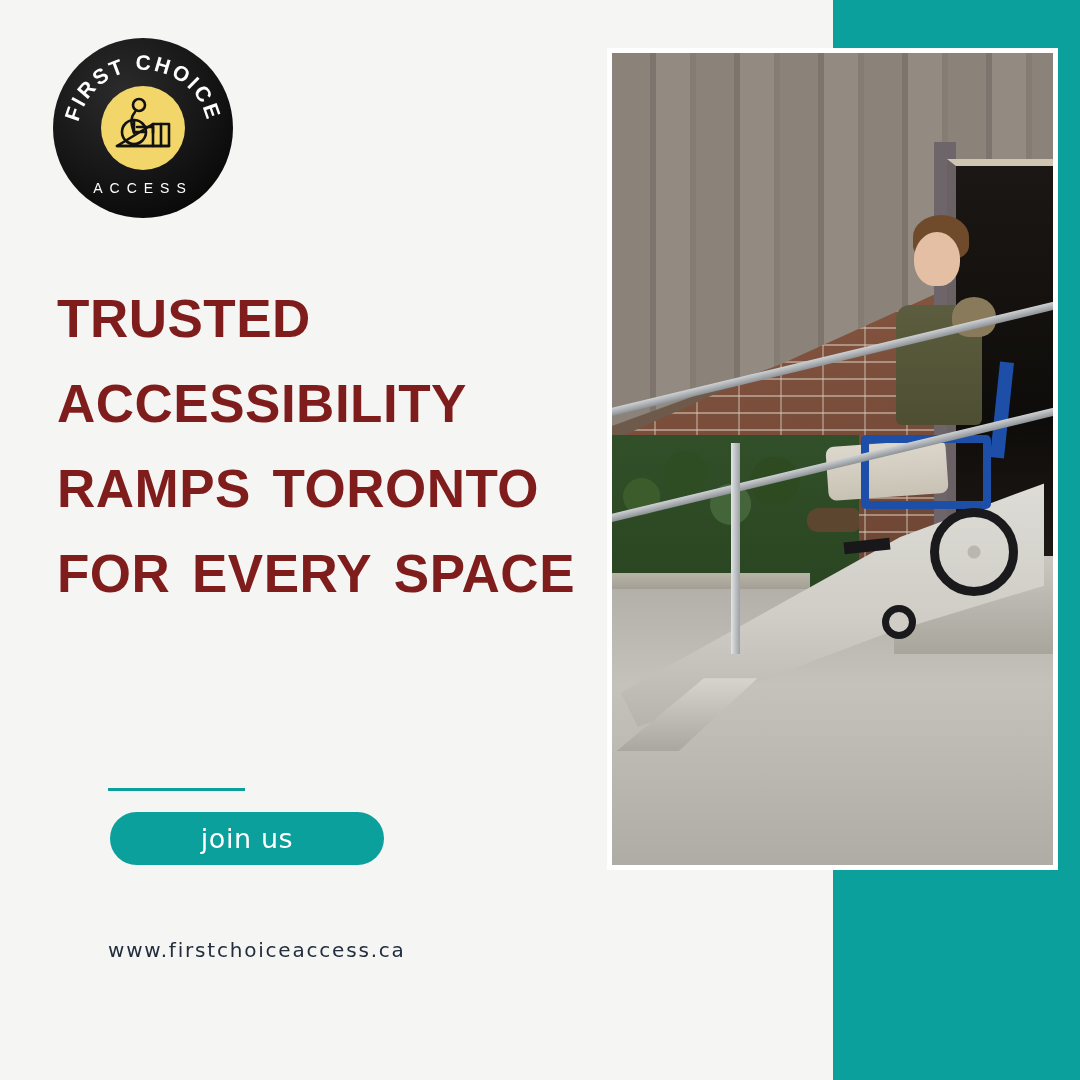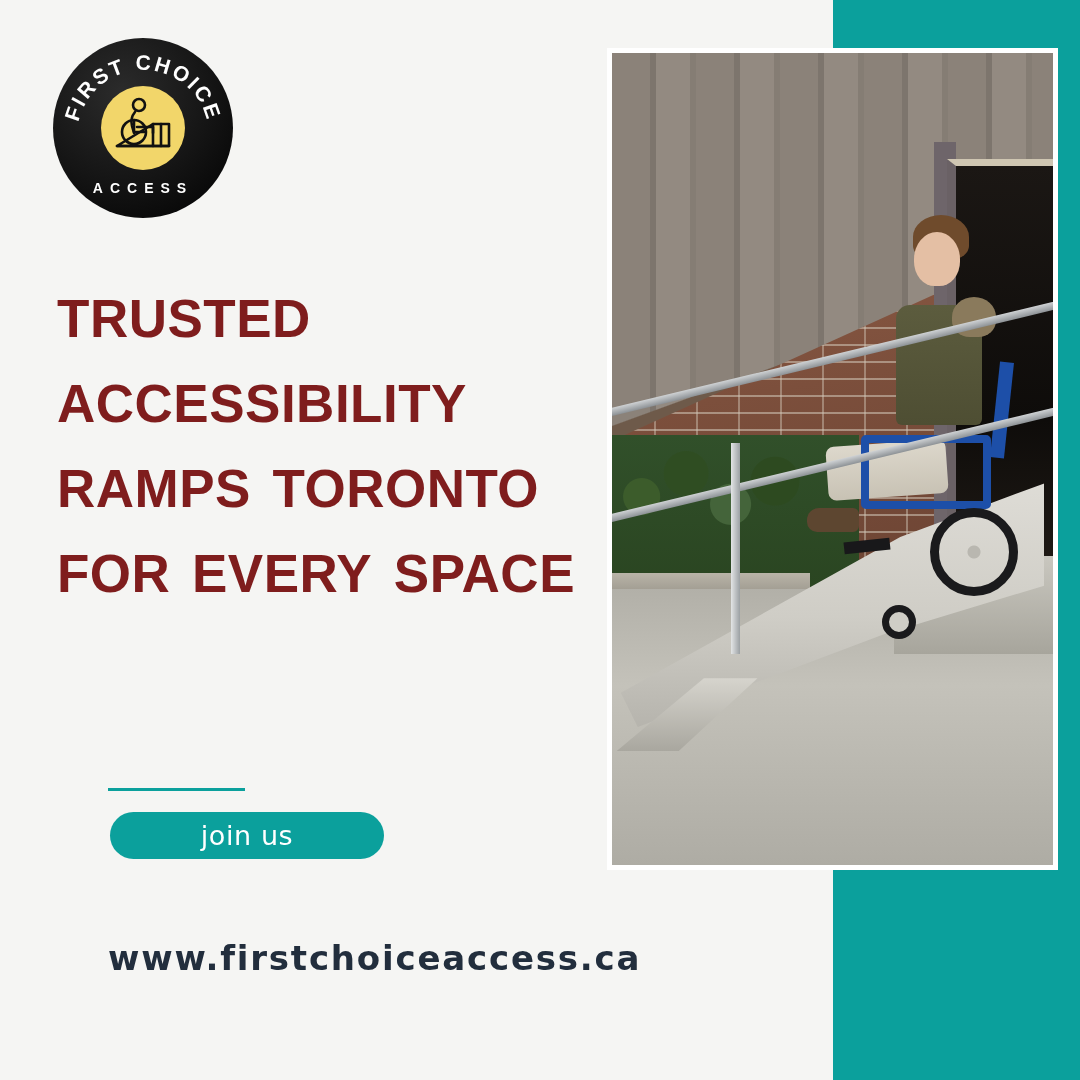--- a/index.html
+++ b/index.html
@@ -226,21 +226,21 @@
     font-family:"Liberation Sans", sans-serif;
     font-size:21px;
     font-weight:bold;
     letter-spacing:2.6px;
   }
   .logo-bottom {
     position:absolute; left:0; right:0; bottom:22px;
     text-align:center;
     color:#ffffff;
     font-size:14px;
-    font-weight:bold;
+    font-weight:normal;
     letter-spacing:7px;
   }
   .logo-icon { position:absolute; left:50%; top:50%; margin:-32px 0 0 -34px; }
 
   
   .headline {
     position:absolute; left:57px; top:268px;
     width:530px;
     color:#7f1d1d;
     font-family:"Liberation Sans Narrow","Liberation Sans", sans-serif;
@@ -254,38 +254,38 @@
   .headline::first-letter { font-size:76px; }
 
   
   .divider {
     position:absolute; left:108px; top:788px;
     width:137px; height:3px;
     background:#0ba09c;
   }
   .cta {
     position:absolute; left:110px; top:812px;
-    width:274px; height:47px;
+    width:274px; height:53px;
     border:none;
     border-radius:29px;
     background:#0ba09c;
     color:#ffffff;
     font-family:"DejaVu Sans", sans-serif;
     font-size:27px;
     letter-spacing:0.6px;
     cursor:pointer;
   }
 
   
   .website {
     position:absolute; left:108px; top:938px;
     color:#222e3d;
     font-family:"DejaVu Sans", sans-serif;
-    font-weight:bold;
-    font-size:34px;
+    font-weight:normal;
+    font-size:20px;
     letter-spacing:1.8px;
   }
 </style>
 </head>
 <body>
 
 <div class="poster">
 
   <div class="teal-top"></div>
   <div class="teal-bottom">

